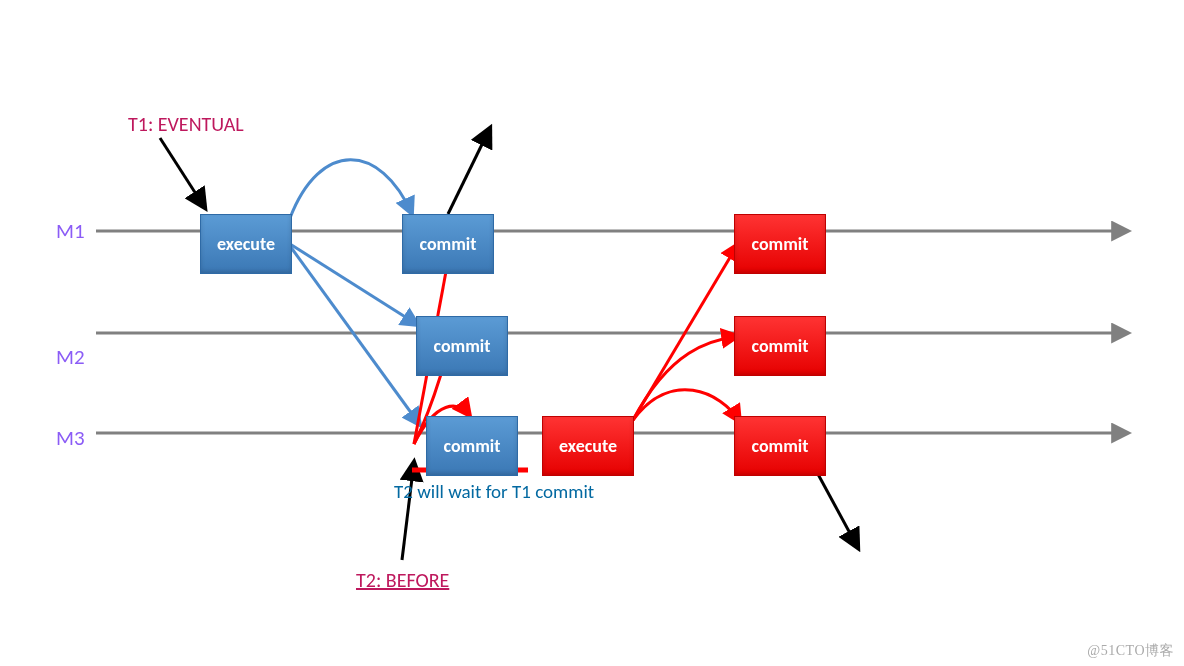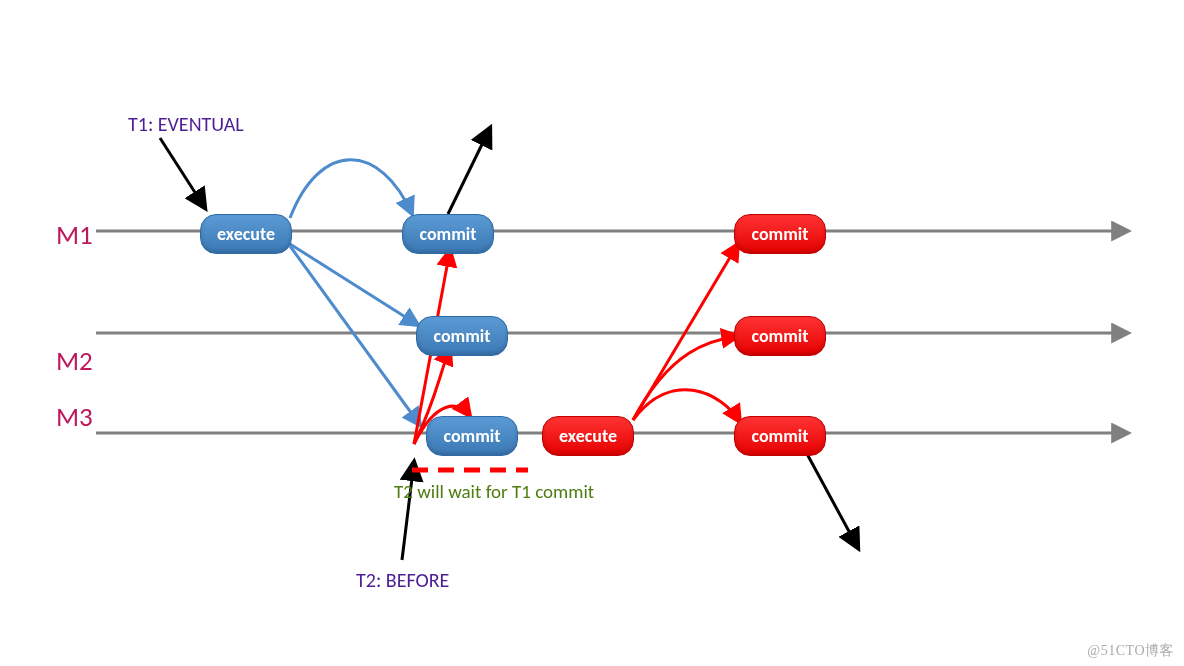--- a/index.html
+++ b/index.html
@@ -1,34 +1,34 @@
 <!DOCTYPE html>
 <html><head>
 <meta charset="utf-8">
 <style>
   * { box-sizing: border-box; margin: 0; padding: 0; }
   body { width: 1184px; height: 666px; position: relative; background: #fff; font-family: Calibri, Arial, sans-serif; overflow: hidden; }
   .canvas { position: absolute; top: 0; left: 0; width: 1184px; height: 666px; }
-  .lane-label { position: absolute; font-size: 27px; color: #be185d; }
-  .node { position: absolute; border-radius: 16px; color: #fff; font-size: 18px; font-weight: 600; display: flex; align-items: center; justify-content: center; padding: 8px 14px; box-shadow: inset 0 -2px 4px rgba(0,0,0,0.15); }
+  .lane-label { position: absolute; font-size: 21px; color: #8b5cf6; }
+  .node { position: absolute; border-radius: 0; color: #fff; font-size: 18px; font-weight: 600; display: flex; align-items: center; justify-content: center; padding: 18px 14px; box-shadow: inset 0 -2px 4px rgba(0,0,0,0.15); }
   .node.blue { background: linear-gradient(#5b9bd5,#3b78b5); border: 1px solid #2e6aa6; }
   .node.red  { background: linear-gradient(#ff3333,#e60000); border: 1px solid #c00000; }
-  .caption { position: absolute; font-size: 20px; color: #4c1d95; }
-  .annot   { position: absolute; font-size: 19px; color: #4d7c0f; }
+  .caption { position: absolute; font-size: 20px; color: #be185d; }
+  .annot   { position: absolute; font-size: 19px; color: #0369a1; }
   .watermark { position: absolute; right: 10px; bottom: 6px; font-size: 14px; color: #aaa; letter-spacing: .5px; font-family: Liberation Serif, serif; }
   svg.arrows { position: absolute; top: 0; left: 0; width: 1184px; height: 666px; pointer-events: none; }
 </style>
 </head>
 <body>
 
 <div class="canvas">
 
   <div class="lane-label" style="left:56px; top:218px;">M1</div>
   <div class="lane-label" style="left:56px; top:320px;margin-top:24px;">M2</div>
-  <div class="lane-label" style="left:56px; top:400px;">M3</div>
+  <div class="lane-label" style="left:56px; top:425px;">M3</div>
 
   <svg class="arrows">
     <defs>
       <marker id="ah-gray" viewBox="0 0 10 10" refX="8" refY="5" markerWidth="7" markerHeight="7" orient="auto-start-reverse">
           <path d="M0,0 L10,5 L0,10 z" fill="#808080"></path>
         </marker>
       <marker id="ah-black" viewBox="0 0 10 10" refX="8" refY="5" markerWidth="8" markerHeight="8" orient="auto-start-reverse">
           <path d="M0,0 L10,5 L0,10 z" fill="#000"></path>
         </marker>
       <marker id="ah-blue" viewBox="0 0 10 10" refX="8" refY="5" markerWidth="7" markerHeight="7" orient="auto-start-reverse">
@@ -70,17 +70,17 @@
   <div class="node blue" style="left:402px; top:214px; width:92px;">commit</div>
   <div class="node blue" style="left:416px; top:316px; width:92px;">commit</div>
   <div class="node blue" style="left:426px; top:416px; width:92px;">commit</div>
 
   <div class="node red" style="left:542px; top:416px; width:92px;">execute</div>
   <div class="node red" style="left:734px; top:214px; width:92px;">commit</div>
   <div class="node red" style="left:734px; top:316px; width:92px;">commit</div>
   <div class="node red" style="left:734px; top:416px; width:92px;">commit</div>
 
   <div class="caption" style="left:128px; top:112px;">T1: EVENTUAL</div>
-  <div class="caption" style="left:356px; top:568px;">T2: BEFORE</div>
+  <div class="caption" style="left:356px; top:568px;text-decoration:underline;">T2: BEFORE</div>
   <div class="annot" style="left:394px; top:480px;">T2 will wait for T1 commit</div>
 
   <div class="watermark">@51CTO博客</div>
 </div>
 
 </body></html>

